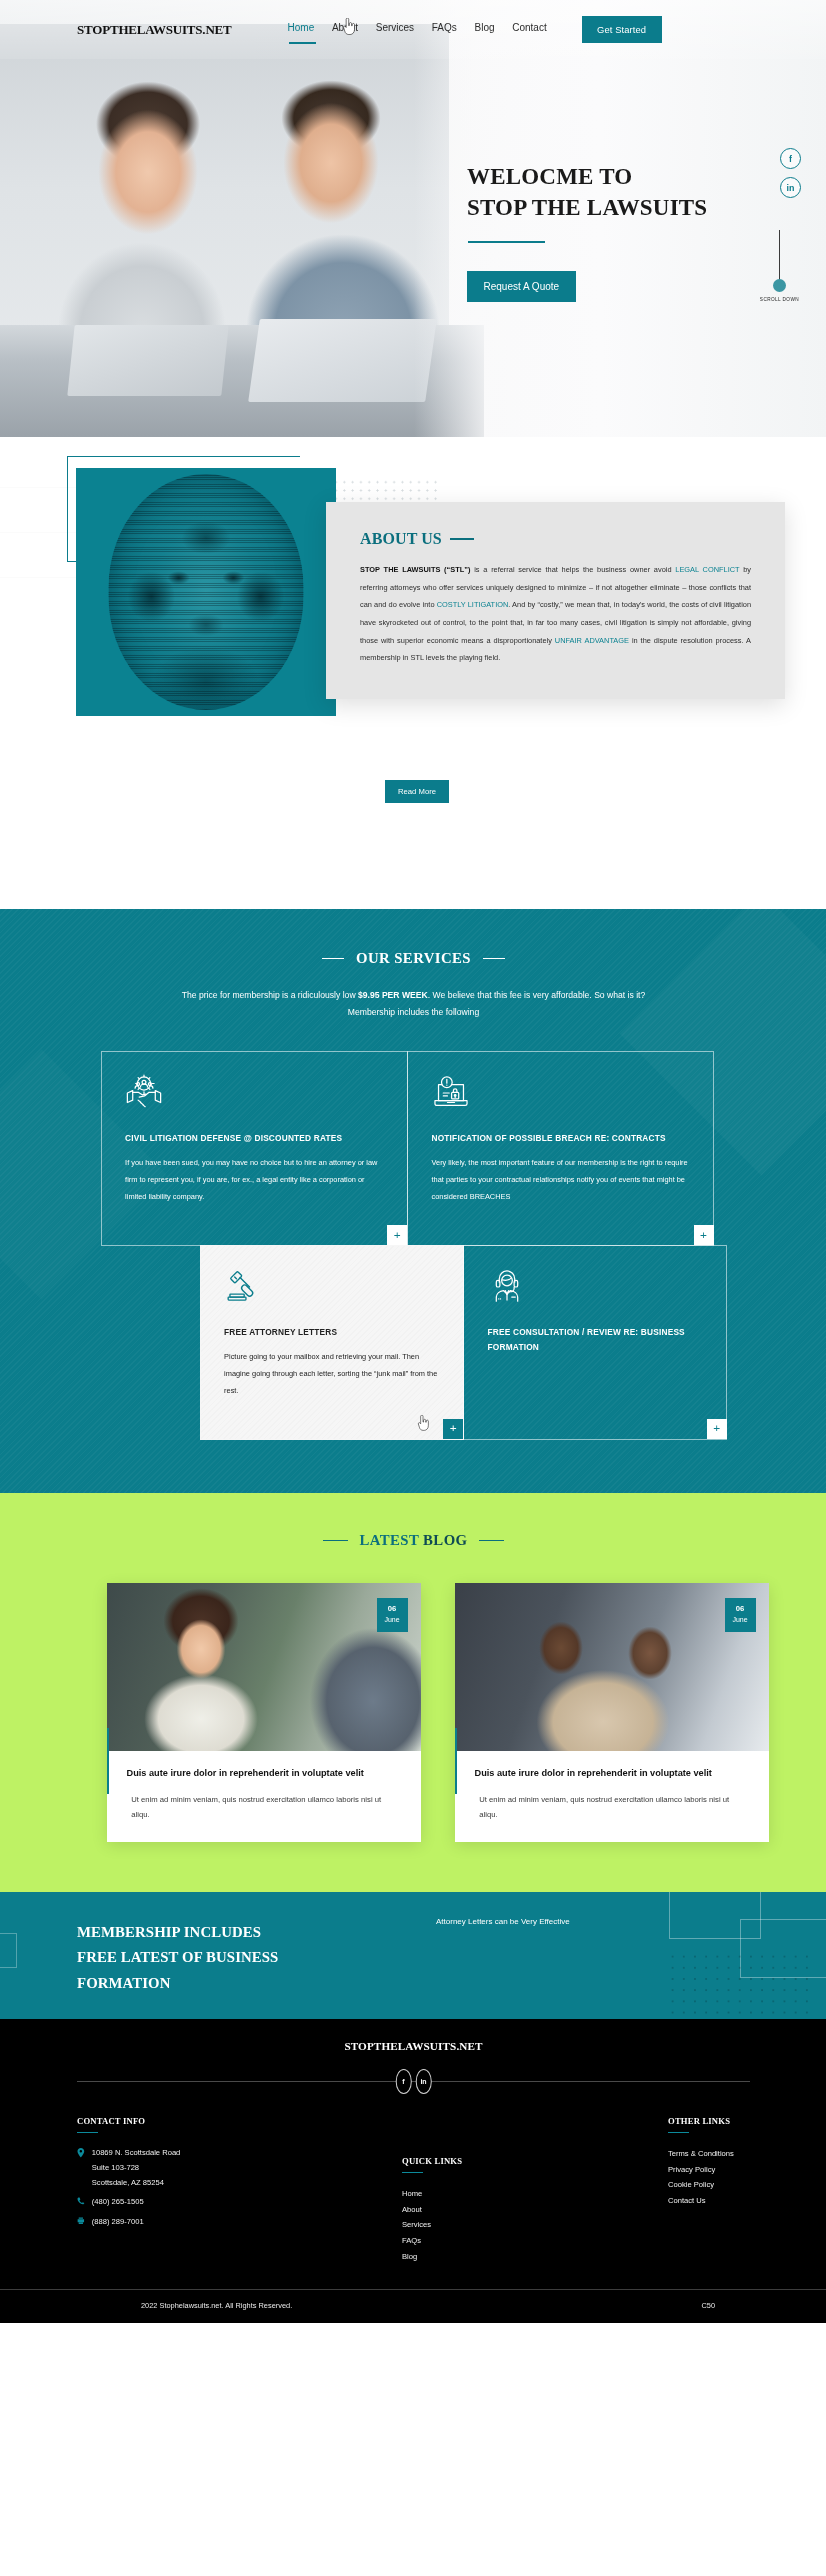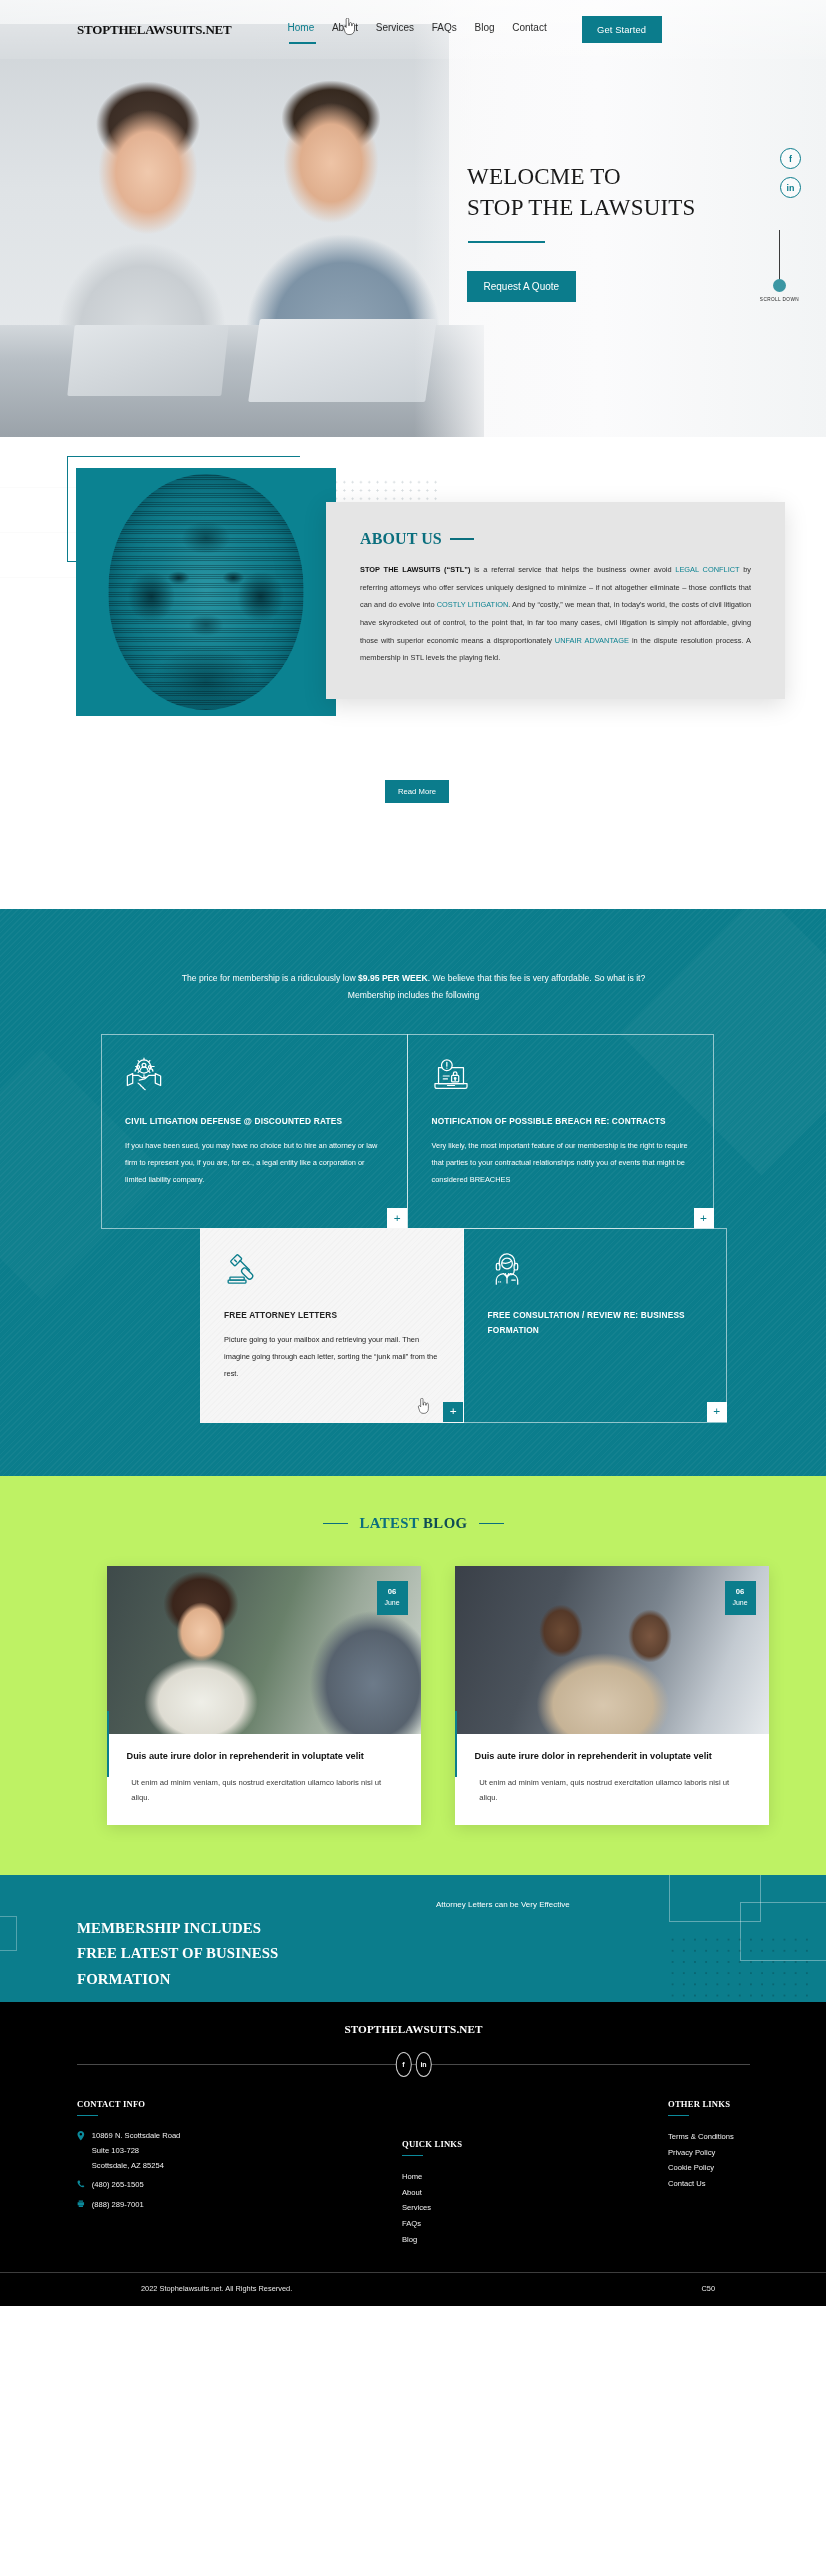--- a/index.html
+++ b/index.html
@@ -63,21 +63,21 @@
   .btn-get-started {
     margin-left:35px; background:#0b7c8c; color:#fff; font-size:9.4px;
     padding:8.3px 15.4px; border:none; cursor:pointer; letter-spacing:0.1px;
   }
   .cursor-hand {
     position:absolute; width:15.4px; height:17.7px; pointer-events:none; z-index:60;
   }
 
   .hero-content { position:absolute; left:467px; top:162px; z-index:30; }
   .hero-title {
-    font-family:"Liberation Serif", serif; font-weight:normal; color:#1a1a1a;
+    font-family:"Liberation Serif", serif; font-weight:bold; color:#1a1a1a;
     font-size:23px; line-height:1.33; letter-spacing:0.2px;
   }
   .hero-rule { width:77px; height:2.4px; background:#0b7c8c; margin:17.7px 0 0 1.2px; }
   .btn-quote {
     margin-top:28px; background:#0b7c8c; color:#fff; border:none;
     font-size:10px; padding:10px 16.5px; cursor:pointer; display:inline-block;
   }
   .hero-social { position:absolute; right:26px; top:148px; z-index:30; }
   .soc-circle {
     width:21px;height:21px;border:0.6px solid #0b7c8c;border-radius:50%;
@@ -228,21 +228,21 @@
   .cta { position:relative; width:827px; height:127px; background:#0b7d8c; overflow:hidden; }
   .cta-sq1{position:absolute;right:66px;top:0px;width:92px;height:47px;border:0.6px solid rgba(255,255,255,.35);border-top:none;}
   .cta-sq2{position:absolute;right:0px;top:26.6px;width:87px;height:59px;border:0.6px solid rgba(255,255,255,.35);}
   .cta-sq3{position:absolute;left:0px;top:41px;width:16.5px;height:35px;border:0.6px solid rgba(255,255,255,.3);border-left:none;}
   .cta-dots{
     position:absolute;right:17.7px;bottom:3.5px;width:142px;height:65px;
     background-image:radial-gradient(rgba(0,0,0,.18) 1.3px, transparent 1.4px);
     background-size:11.2px 11.2px;
   }
   .cta-left {
-    position:absolute; left:77px; top:41px; color:#fff;
+    position:absolute; left:77px; top:28px; color:#fff;
     font-family:"Liberation Serif", serif; font-weight:bold;
     font-size:14.8px; line-height:1.7; letter-spacing:0.1px;
   }
   .cta-right { position:absolute; left:436px; top:25px; width:307px; }
   .cta-label { color:#fff; font-size:8px; margin-bottom:10px; }
   .news-box { position:relative; width:293px; height:32px; border:0.6px solid #fff; background:rgba(0,0,0,.06); }
   .news-input {
     width:260px; height:31px; background:transparent; border:none; outline:none;
     color:#fff; font-size:8.3px; padding-left:14px; font-family:"Liberation Sans", sans-serif;
   }
@@ -347,20 +347,25 @@
         </p>
       </div>
     </div>
     <button style="position:absolute;left:385px;top:343px;background:#0b7c8c;color:#fff;border:none;font-size:7.7px;padding:7px 13px;cursor:pointer;">Read More</button>
   </div>
 
   <section class="services">
     <div class="svc-shape1"></div>
     <div class="svc-shape2"></div>
 
+    <div class="sec-head">
+      <span class="dash"></span>
+      <span class="sec-title">OUR SERVICES</span>
+      <span class="dash"></span>
+    </div>
 
     <p class="svc-sub">
       <span>The price for membership is a ridiculously low </span><b>$9.95 PER WEEK</b><span>. We believe that this fee is very affordable. So what is it? Membership includes the following</span>
     </p>
 
     <div class="svc-grid">
       <div class="svc-row">
 
         <div class="card dark">
           <svg class="card-icon" viewBox="0 0 64 64" fill="none" stroke="#ffffff" stroke-width="2.1" stroke-linecap="round" stroke-linejoin="round">

